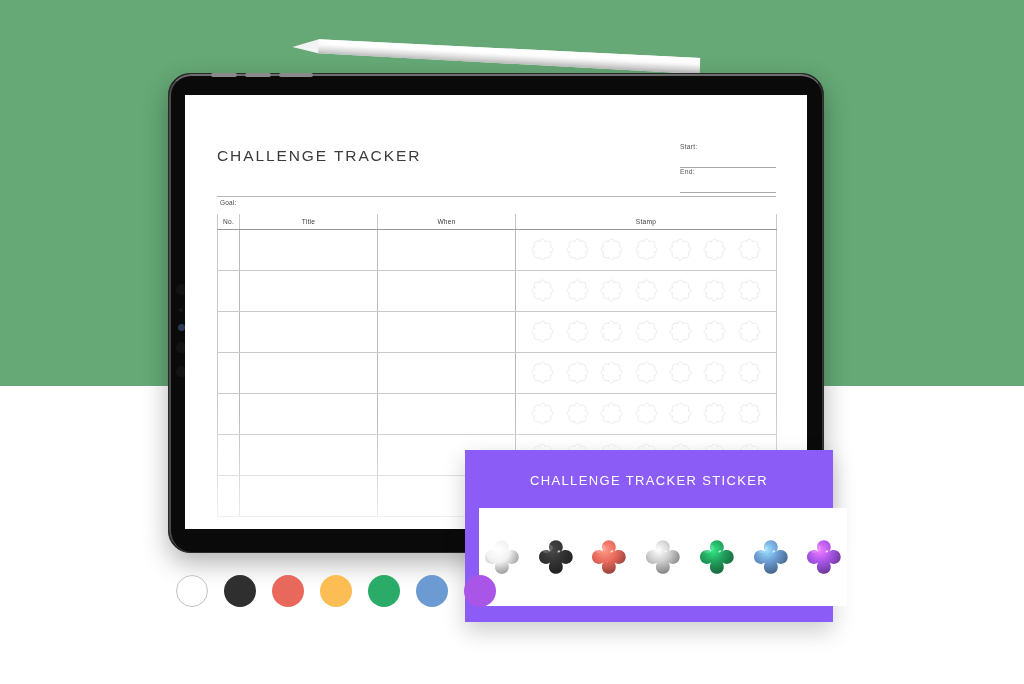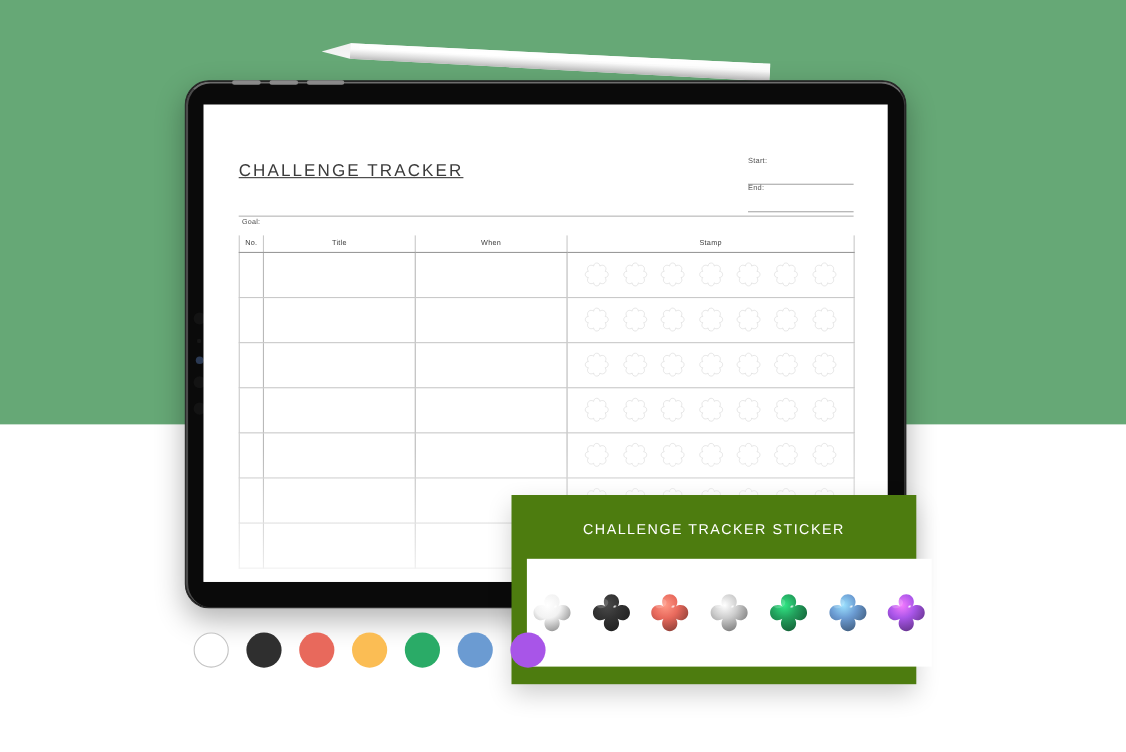--- a/index.html
+++ b/index.html
@@ -73,21 +73,21 @@
     width: 622px; height: 434px;
     background: #ffffff;
     overflow: hidden;
   }
 
   
   .sheet { position: absolute; inset: 0; padding: 0; }
   .sheet-title {
     position: absolute; left: 32px; top: 52px;
     font-size: 15.5px; letter-spacing: 1.9px; color: #3b3b3b;
-    font-weight: 400; white-space: nowrap; text-decoration: underline;
+    font-weight: 400; white-space: nowrap;
   }
   .meta {
     position: absolute; right: 31px; top: 48px; width: 96px;
   }
   .meta-row { position: relative; height: 25px; }
   .meta-label {
     position: absolute; left: 0; top: 0;
     font-size: 6.8px; color: #555; letter-spacing: .2px;
   }
   .meta-line {
@@ -139,21 +139,21 @@
   .sheet-fade {
     position: absolute; left: 0; right: 0; bottom: 0; height: 120px;
     background: linear-gradient(to bottom, rgba(255,255,255,0) 0%, rgba(255,255,255,0.55) 70%, rgba(255,255,255,0.85) 100%);
     pointer-events: none;
   }
 
   
   .sticker-panel {
     position: absolute; left: 465px; top: 450px;
     width: 368px; height: 172px;
-    background: #4d7c0f;
+    background: #8b5cf6;
     box-shadow: 0 9px 22px rgba(0,0,0,0.20);
   }
   .sticker-title {
     position: absolute; left: 0; right: 0; top: 23px;
     text-align: center;
     color: #ffffff; font-size: 13px; letter-spacing: 1.35px; font-weight: 400;
   }
   .sticker-well {
     position: absolute; left: 14px; top: 58px;
     width: 368px; height: 98px;

